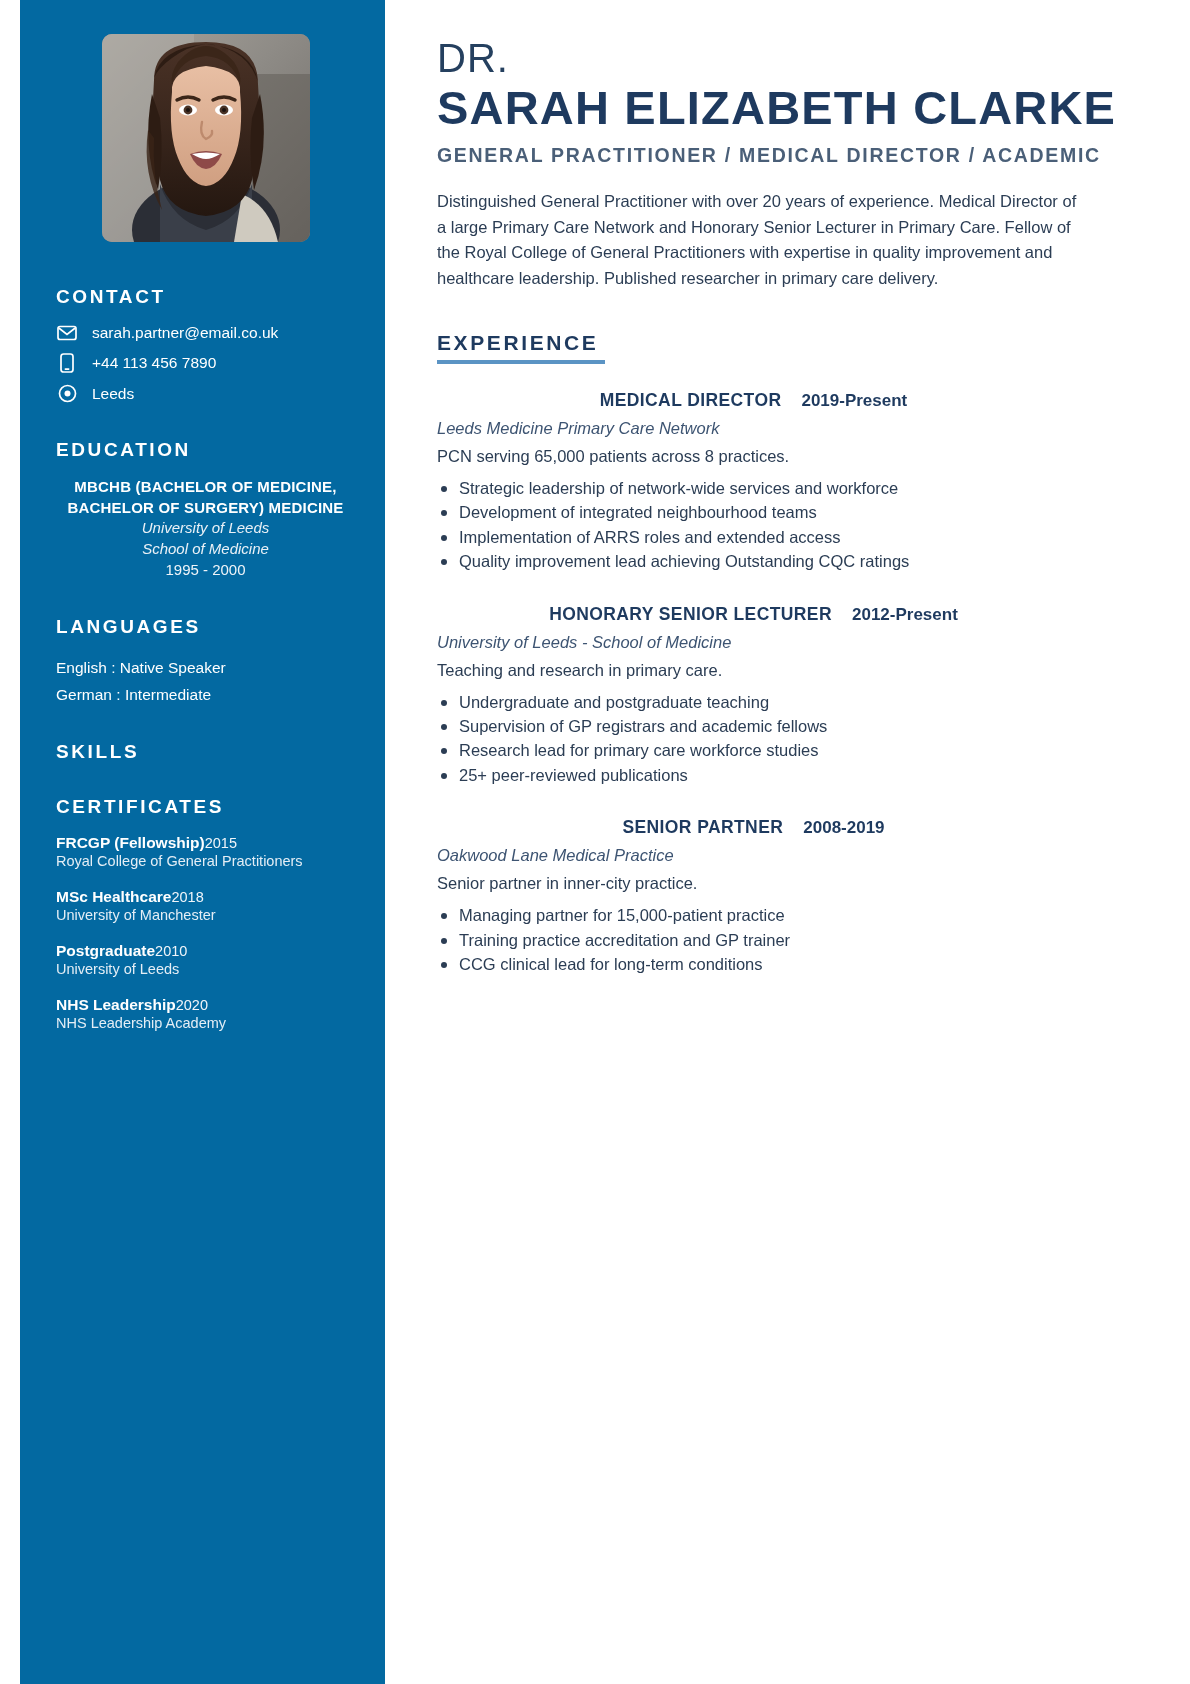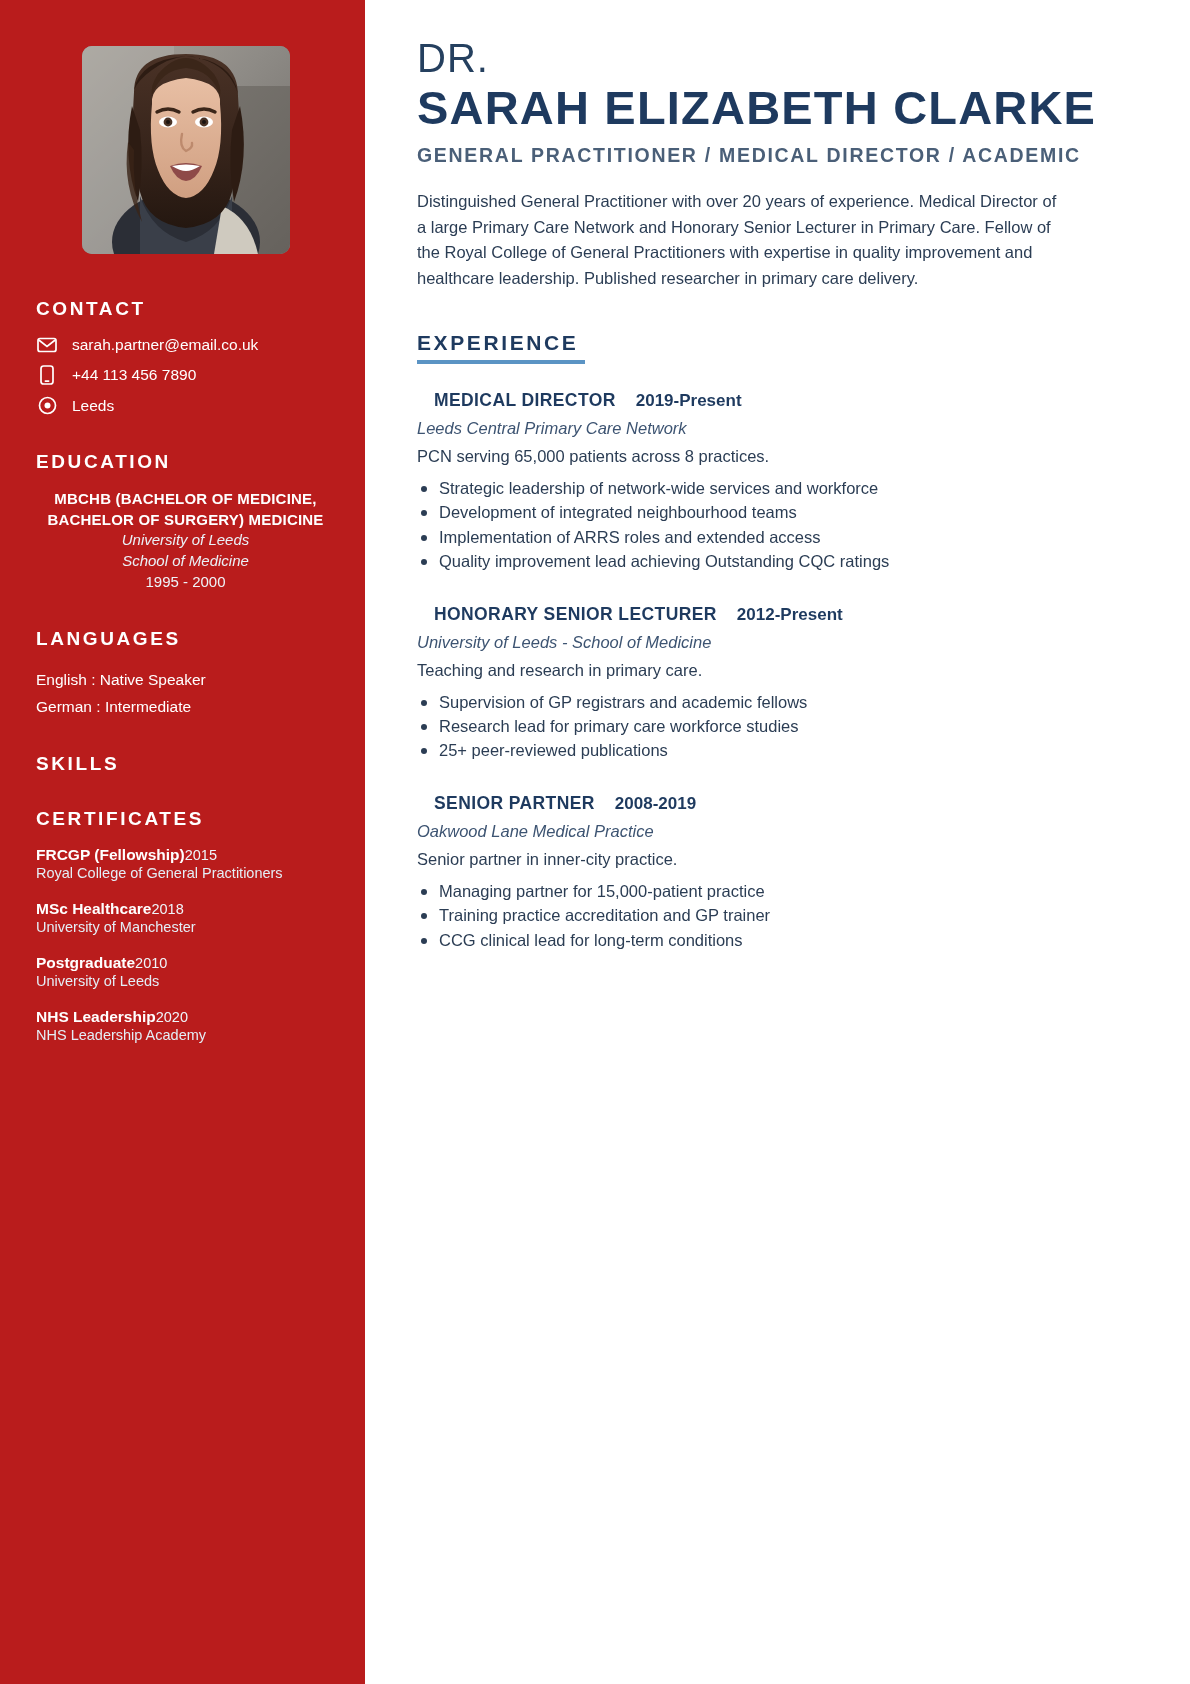--- a/index.html
+++ b/index.html
@@ -18,24 +18,25 @@
     height: 1684px;
     display: flex;
     background: #ffffff;
     overflow: hidden;
   }
 
   
   .sidebar {
     width: 365px;
     min-width: 365px;
-    background: #b91c1c;
-    color: #ffffff;
-    padding: 46px 30px 40px 36px;
+    background: #0369a1;
+    color: #ffffff;
+    padding: 34px 30px 40px 36px;
     position: relative;
+    margin-left: 20px;
   }
 
   .photo-wrap {
     display: flex;
     justify-content: center;
     margin-bottom: 44px;
   }
 
   .photo {
     width: 208px;
@@ -177,25 +178,24 @@
   .sec-rule {
     height: 4px;
     background: #5b94c4;
     width: 168px;
     margin-top: 5px;
   }
 
   .job { margin-bottom: 30px; }
   .job-head {
     display: flex;
-    justify-content: flex-start;
+    justify-content: center;
     align-items: baseline;
     gap: 20px;
     width: 633px;
-    margin-left: 17px;
   }
   .job-title {
     font-size: 17.5px;
     font-weight: bold;
     color: #1e3a5f;
     letter-spacing: 0.4px;
     text-transform: uppercase;
   }
   .job-dates {
     font-size: 17px;
@@ -403,38 +403,39 @@
       <div class="sec-rule"></div>
     </div>
 
     <section>
 
       <div class="job">
         <div class="job-head">
           <span class="job-title">MEDICAL DIRECTOR</span>
           <span class="job-dates">2019-Present</span>
         </div>
-        <div class="job-org">Leeds Central Primary Care Network</div>
+        <div class="job-org">Leeds Medicine Primary Care Network</div>
         <div class="job-desc">PCN serving 65,000 patients across 8 practices.</div>
         <ul class="job-bullets">
           <li>Strategic leadership of network-wide services and workforce</li>
           <li>Development of integrated neighbourhood teams</li>
           <li>Implementation of ARRS roles and extended access</li>
           <li>Quality improvement lead achieving Outstanding CQC ratings</li>
         </ul>
       </div>
 
       <div class="job">
         <div class="job-head">
           <span class="job-title">HONORARY SENIOR LECTURER</span>
           <span class="job-dates">2012-Present</span>
         </div>
         <div class="job-org">University of Leeds - School of Medicine</div>
         <div class="job-desc">Teaching and research in primary care.</div>
         <ul class="job-bullets">
+          <li>Undergraduate and postgraduate teaching</li>
           <li>Supervision of GP registrars and academic fellows</li>
           <li>Research lead for primary care workforce studies</li>
           <li>25+ peer-reviewed publications</li>
         </ul>
       </div>
 
       <div class="job">
         <div class="job-head">
           <span class="job-title">SENIOR PARTNER</span>
           <span class="job-dates">2008-2019</span>

